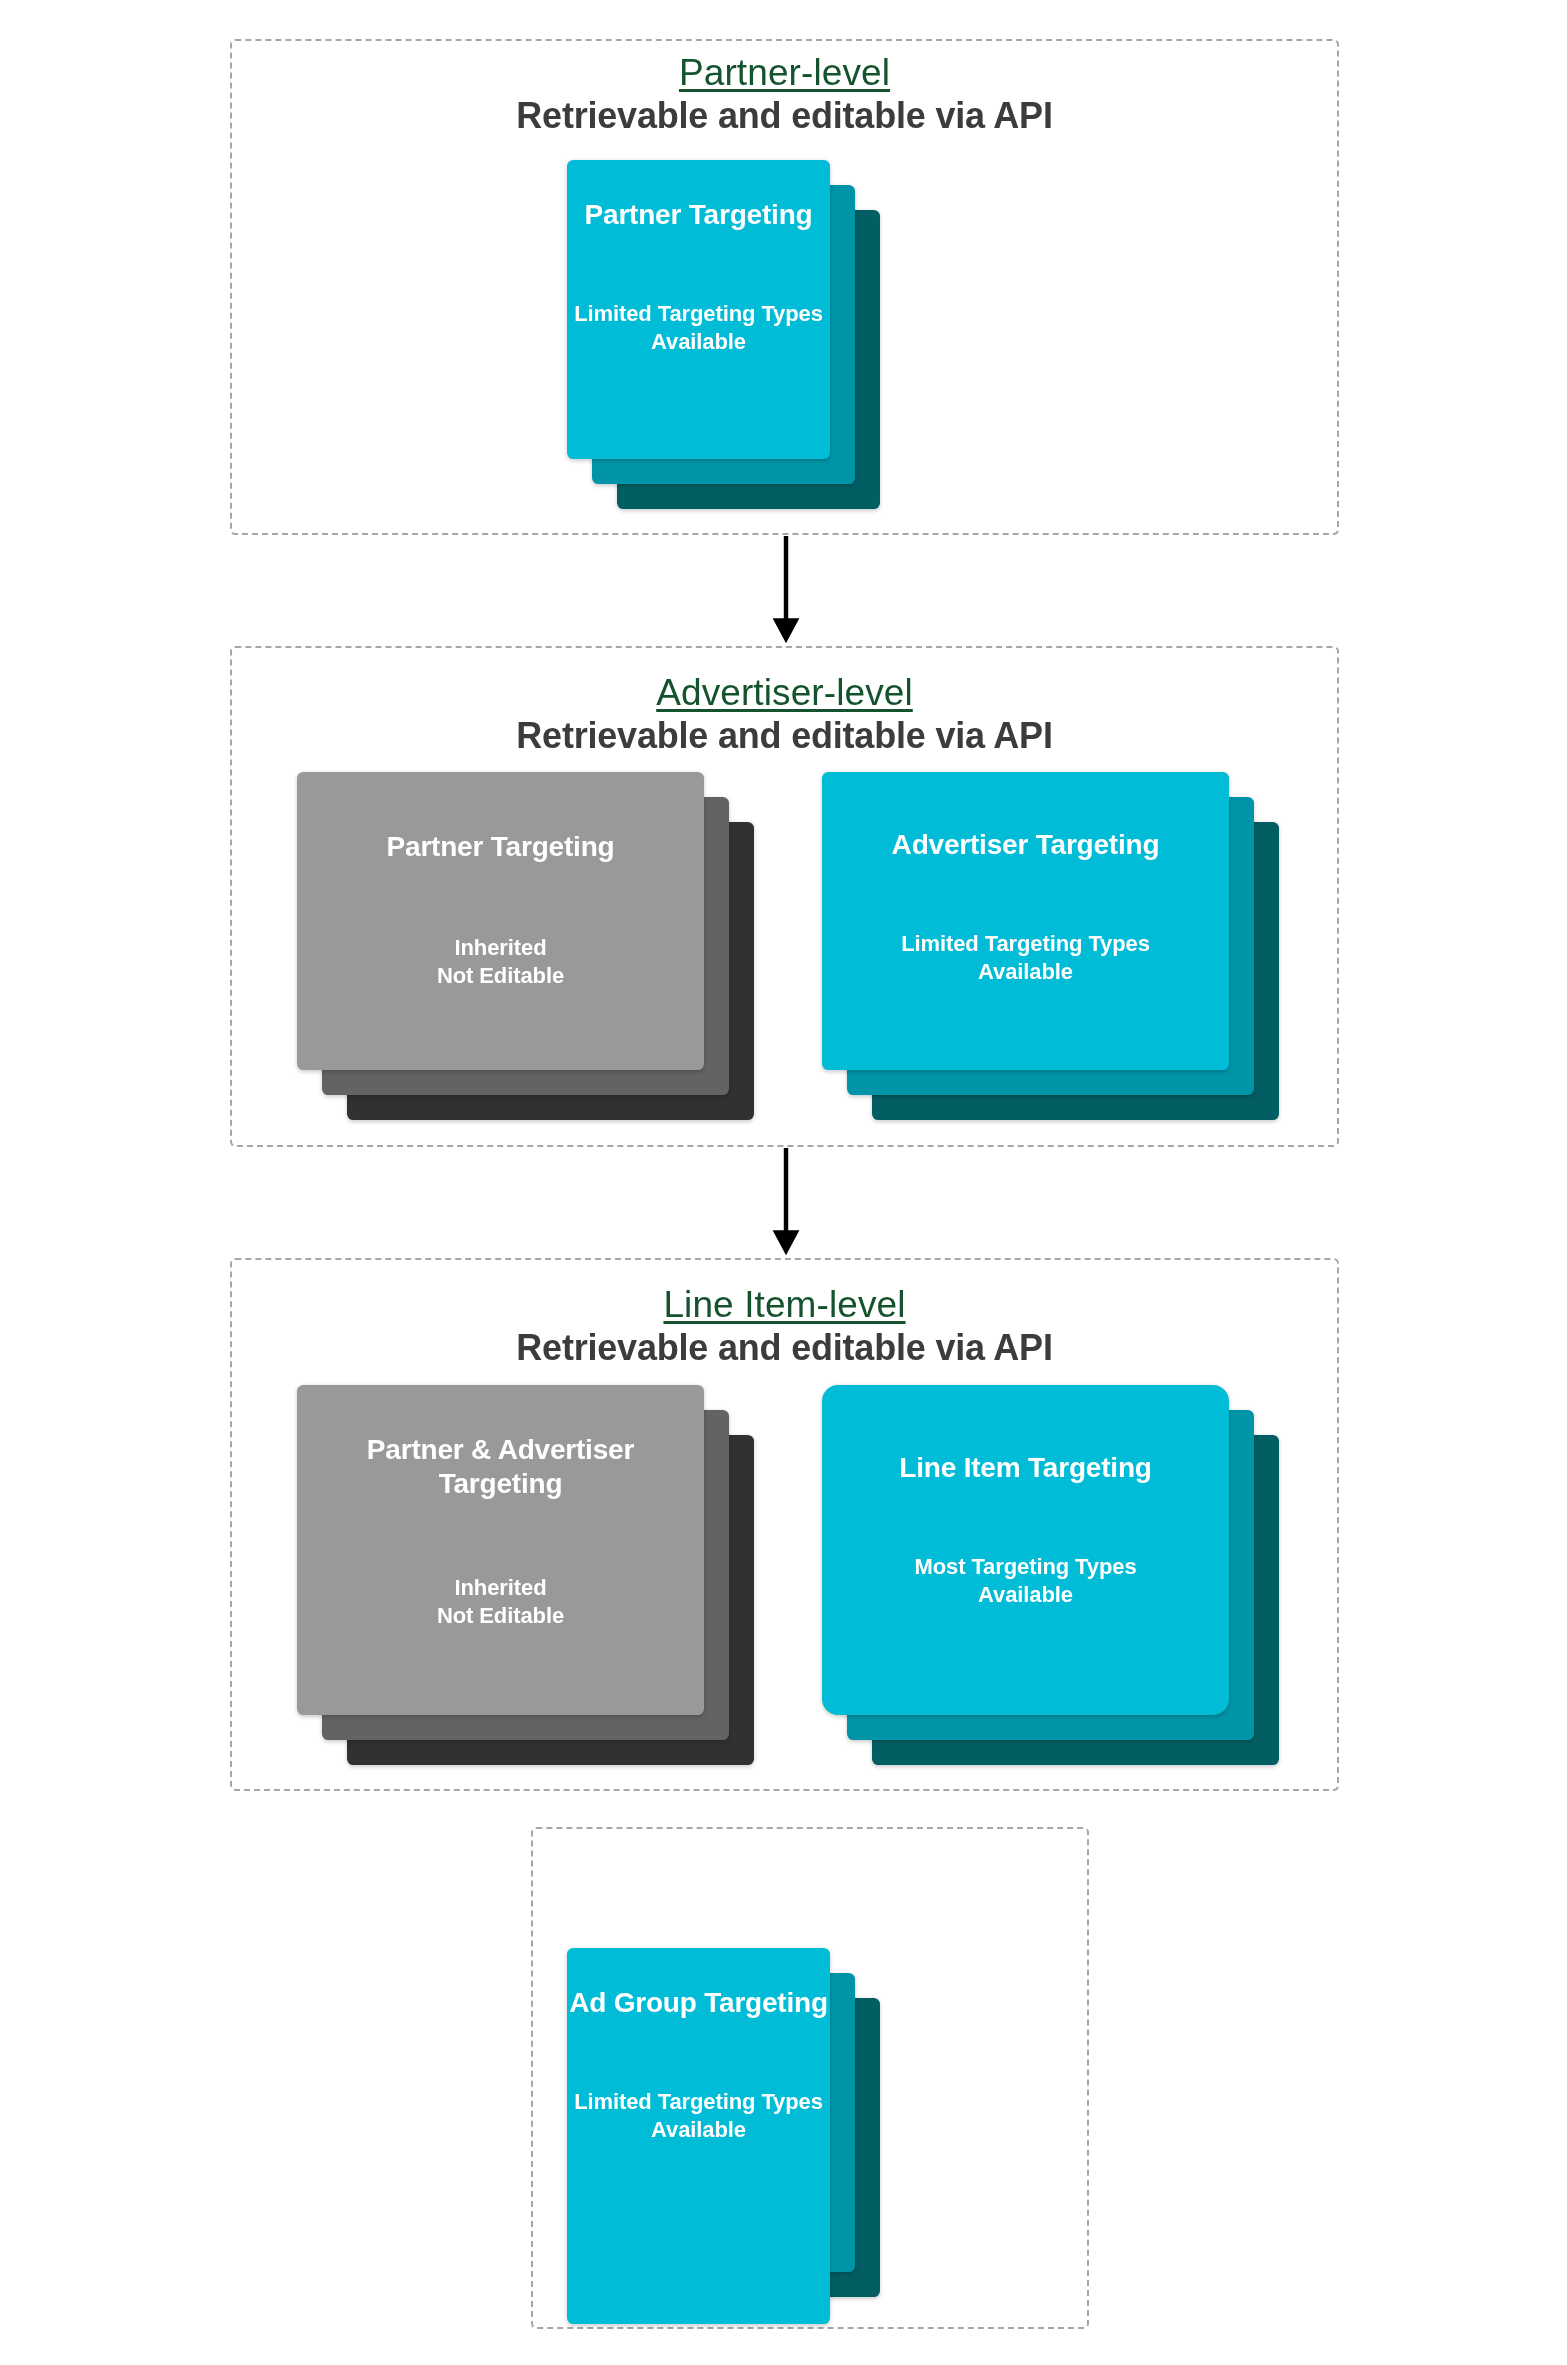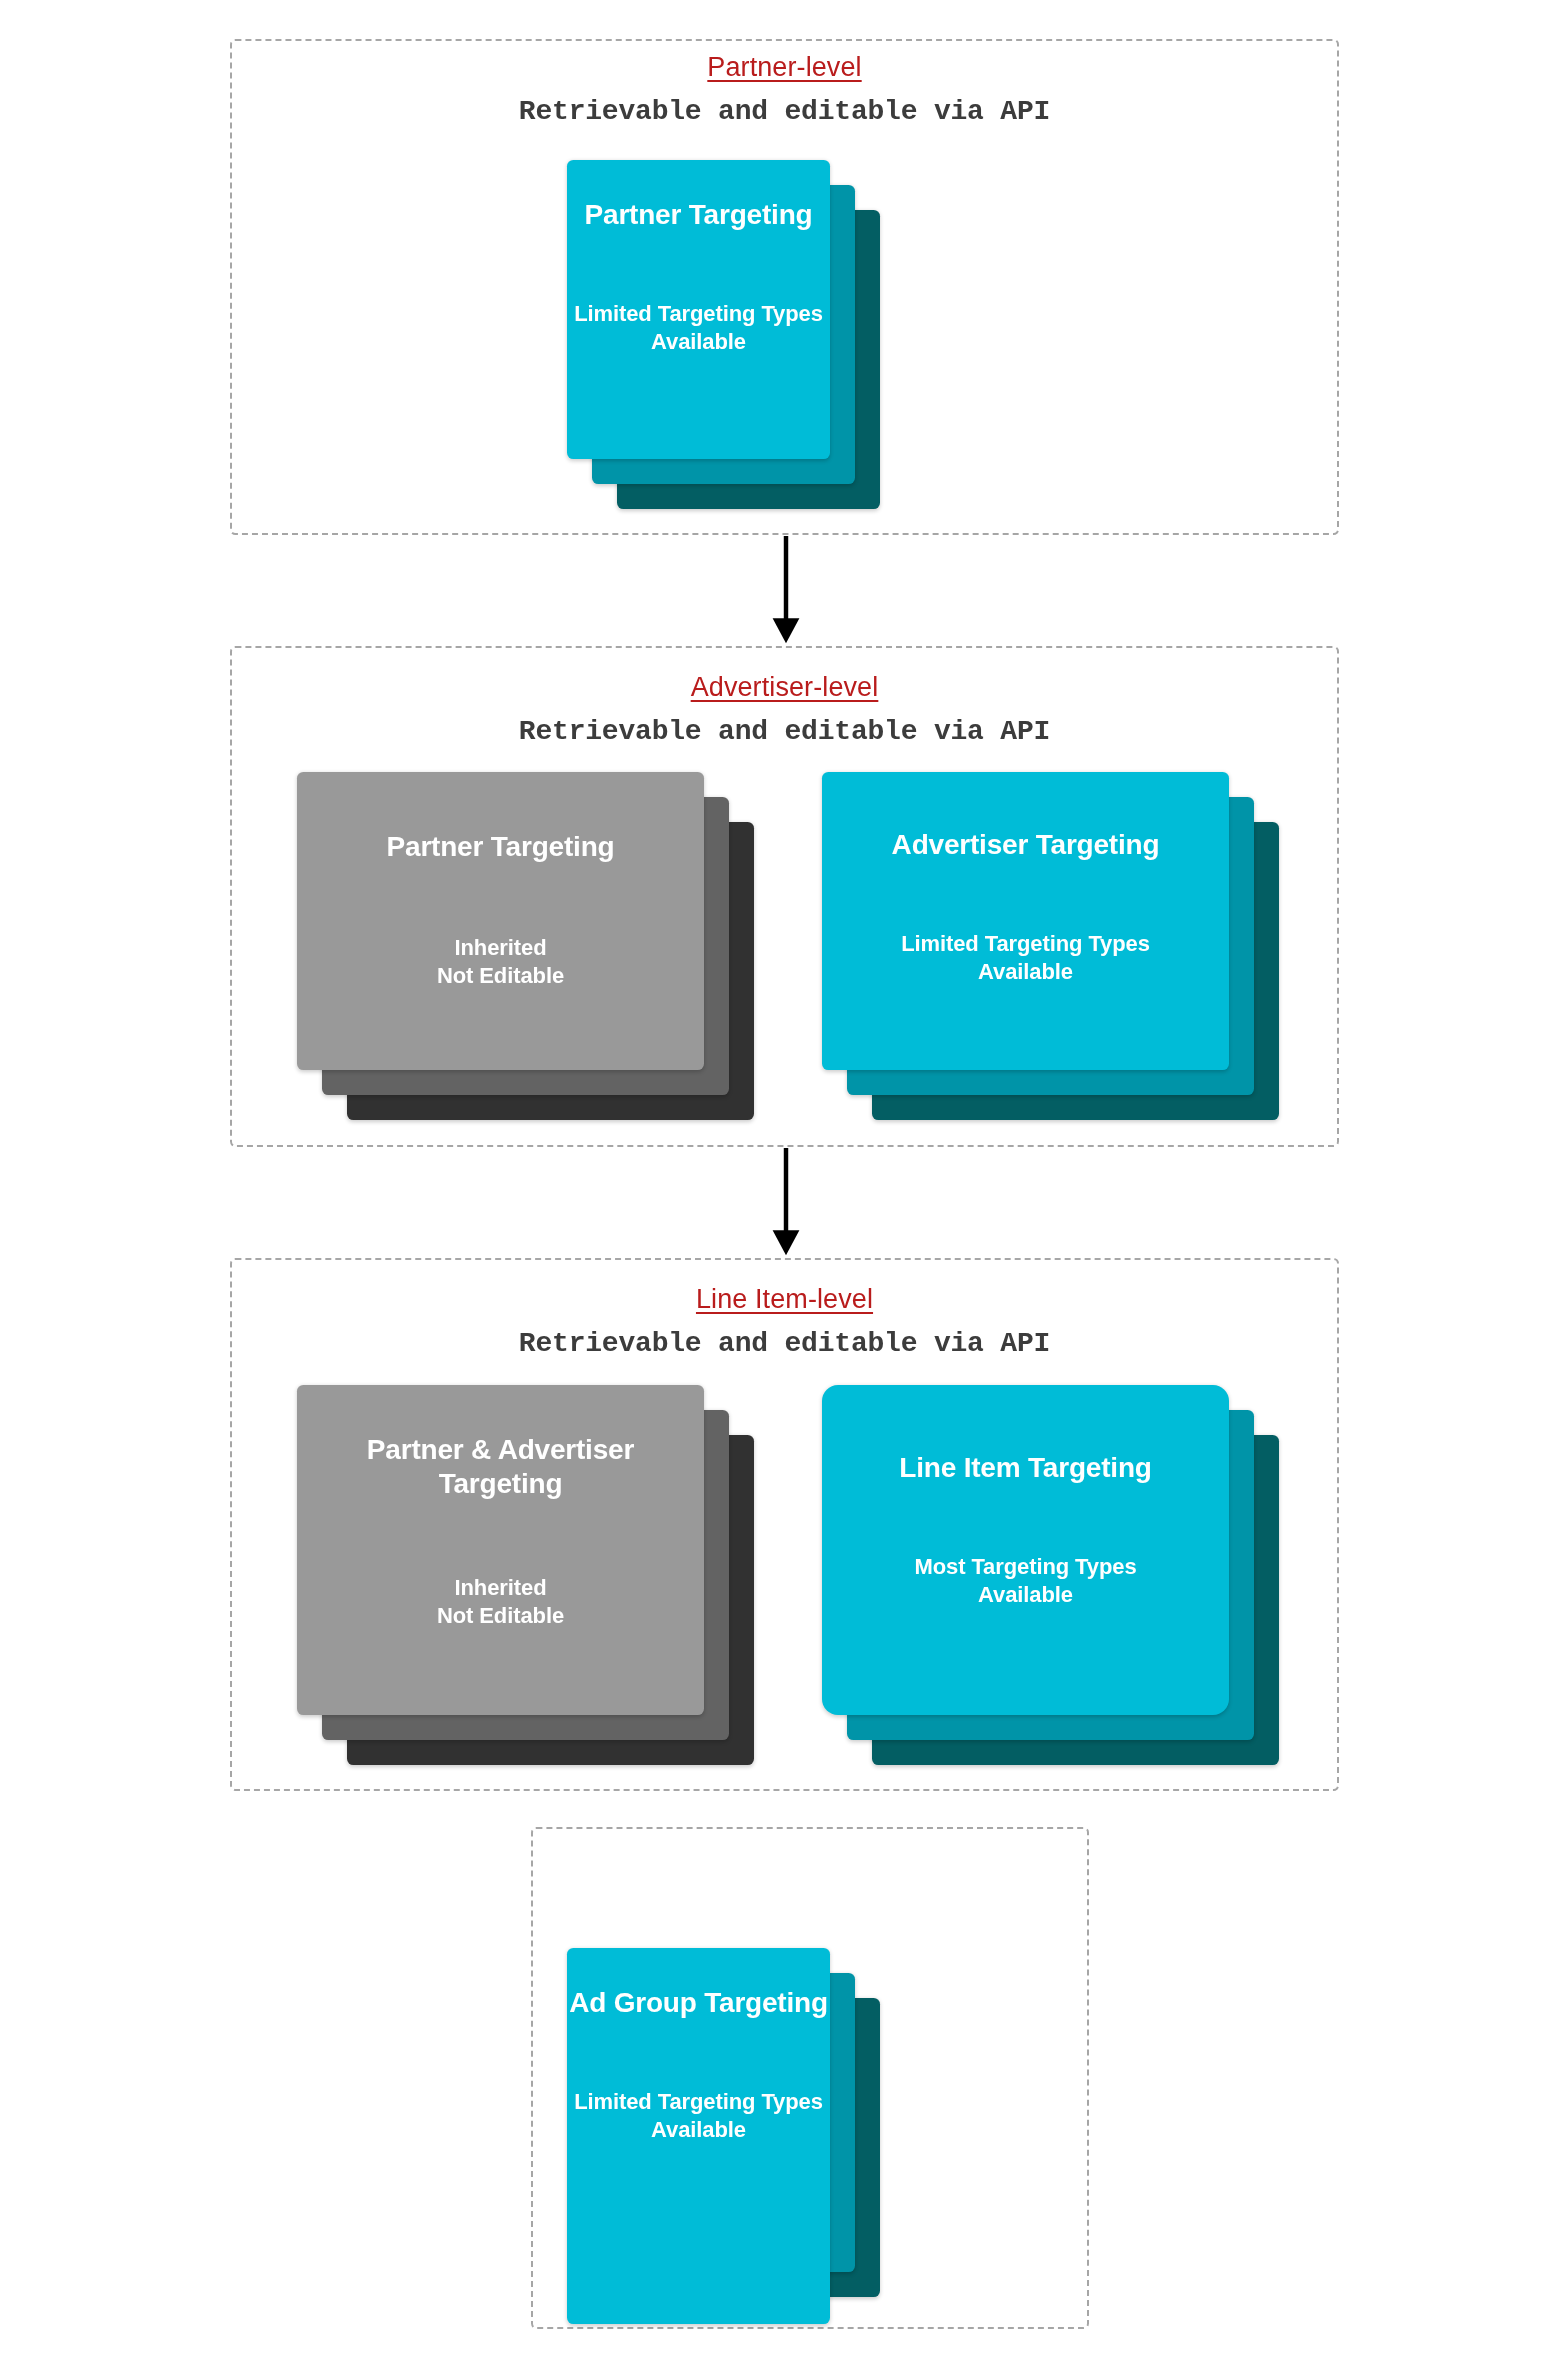--- a/index.html
+++ b/index.html
@@ -39,37 +39,36 @@
   
   .level-head {
     position: absolute;
     left: 0;
     width: 100%;
     text-align: center;
     box-sizing: border-box;
   }
   .level-title {
     display: inline-block;
-    font-size: 27px;
+    font-size: 37px;
     line-height: 1.16;
     font-weight: normal;
-    color: #b91c1c;
+    color: #14532d;
     text-decoration: underline;
     text-underline-offset: 3.6px;
     letter-spacing: 0.1px;
   }
   .level-sub {
     display: block;
-    margin-top: 13px;
-    font-size: 28px;
+    margin-top: 0;
+    font-size: 36px;
     line-height: 1.15;
     font-weight: bold;
     color: #3c3c3c;
     letter-spacing: -0.2px;
-    font-family: Liberation Mono, monospace;
   }
   .level-sub.alert { color: #ff1a00; }
 
   
   .stack {
     position: absolute;
   }
   .card-layer {
     position: absolute;
     border-radius: 6.3px;

